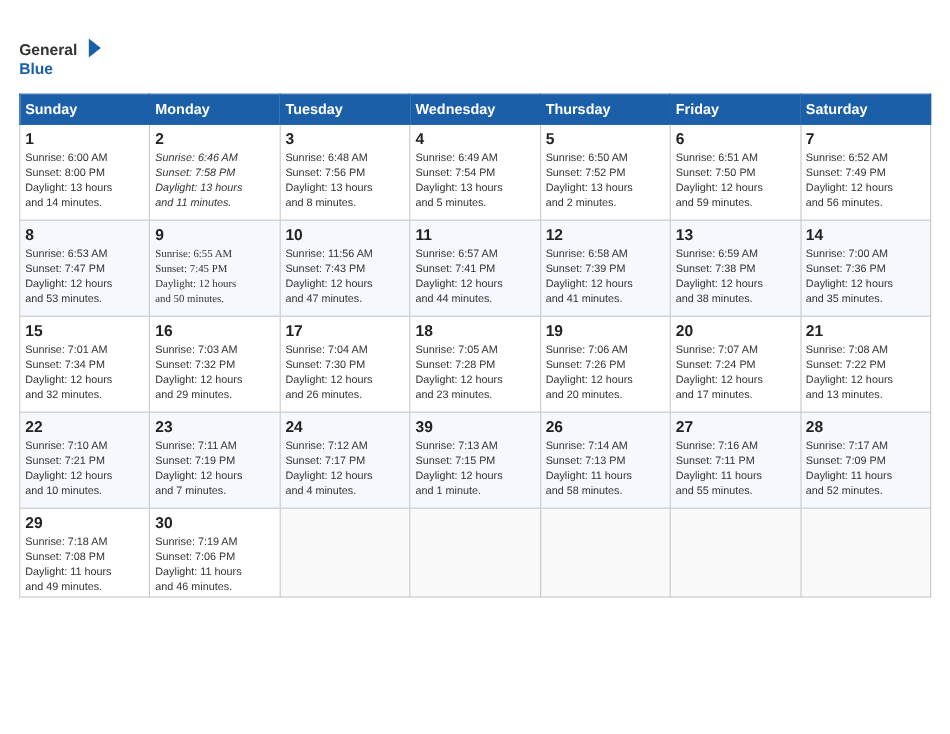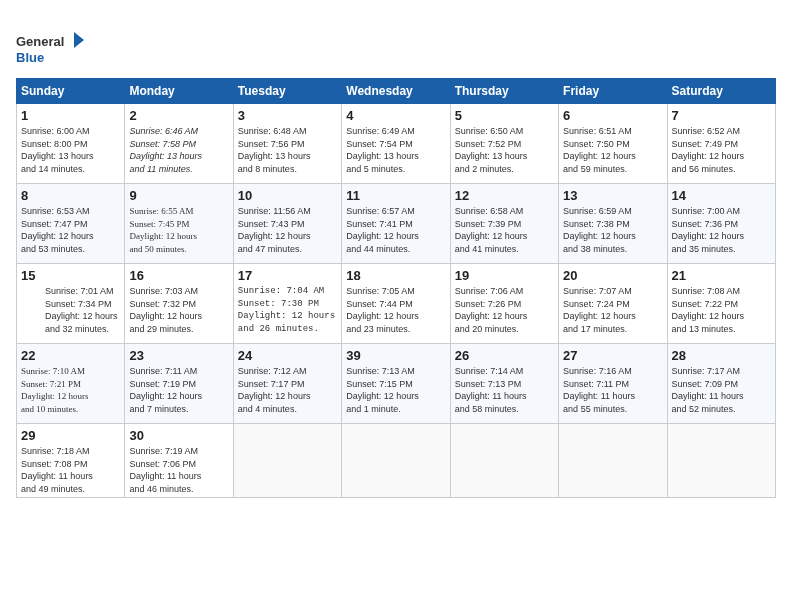--- a/index.html
+++ b/index.html
@@ -220,43 +220,43 @@
             <span class="day-num">14</span>
             <div class="day-info" style="white-space: pre-line;">Sunrise: 7:00 AM
 Sunset: 7:36 PM
 Daylight: 12 hours
 and 35 minutes.</div>
           </td>
         </tr>
         <tr>
           <td>
             <span class="day-num">15</span>
-            <div class="day-info" style="white-space: pre-line; margin-left: 24px;">Sunrise: 7:01 AM
+            <div class="day-info" style="white-space: pre-line;">Sunrise: 7:01 AM
 Sunset: 7:34 PM
 Daylight: 12 hours
 and 32 minutes.</div>
           </td>
           <td>
             <span class="day-num">16</span>
             <div class="day-info" style="white-space: pre-line;">Sunrise: 7:03 AM
 Sunset: 7:32 PM
 Daylight: 12 hours
 and 29 minutes.</div>
           </td>
           <td>
             <span class="day-num">17</span>
-            <div class="day-info" style="white-space: pre-line; font-family: Liberation Mono, monospace;">Sunrise: 7:04 AM
+            <div class="day-info" style="white-space: pre-line;">Sunrise: 7:04 AM
 Sunset: 7:30 PM
 Daylight: 12 hours
 and 26 minutes.</div>
           </td>
           <td>
             <span class="day-num">18</span>
             <div class="day-info" style="white-space: pre-line;">Sunrise: 7:05 AM
-Sunset: 7:44 PM
+Sunset: 7:28 PM
 Daylight: 12 hours
 and 23 minutes.</div>
           </td>
           <td>
             <span class="day-num">19</span>
             <div class="day-info" style="white-space: pre-line;">Sunrise: 7:06 AM
 Sunset: 7:26 PM
 Daylight: 12 hours
 and 20 minutes.</div>
           </td>
@@ -271,21 +271,21 @@
             <span class="day-num">21</span>
             <div class="day-info" style="white-space: pre-line;">Sunrise: 7:08 AM
 Sunset: 7:22 PM
 Daylight: 12 hours
 and 13 minutes.</div>
           </td>
         </tr>
         <tr>
           <td>
             <span class="day-num">22</span>
-            <div class="day-info" style="white-space: pre-line; font-family: Liberation Serif, serif;">Sunrise: 7:10 AM
+            <div class="day-info" style="white-space: pre-line;">Sunrise: 7:10 AM
 Sunset: 7:21 PM
 Daylight: 12 hours
 and 10 minutes.</div>
           </td>
           <td>
             <span class="day-num">23</span>
             <div class="day-info" style="white-space: pre-line;">Sunrise: 7:11 AM
 Sunset: 7:19 PM
 Daylight: 12 hours
 and 7 minutes.</div>

